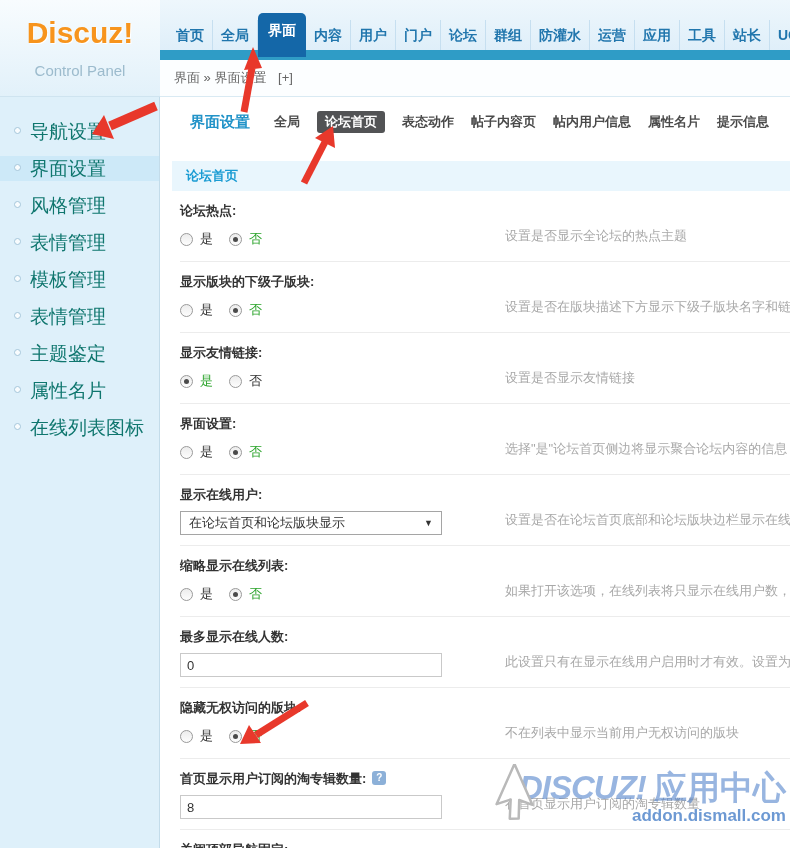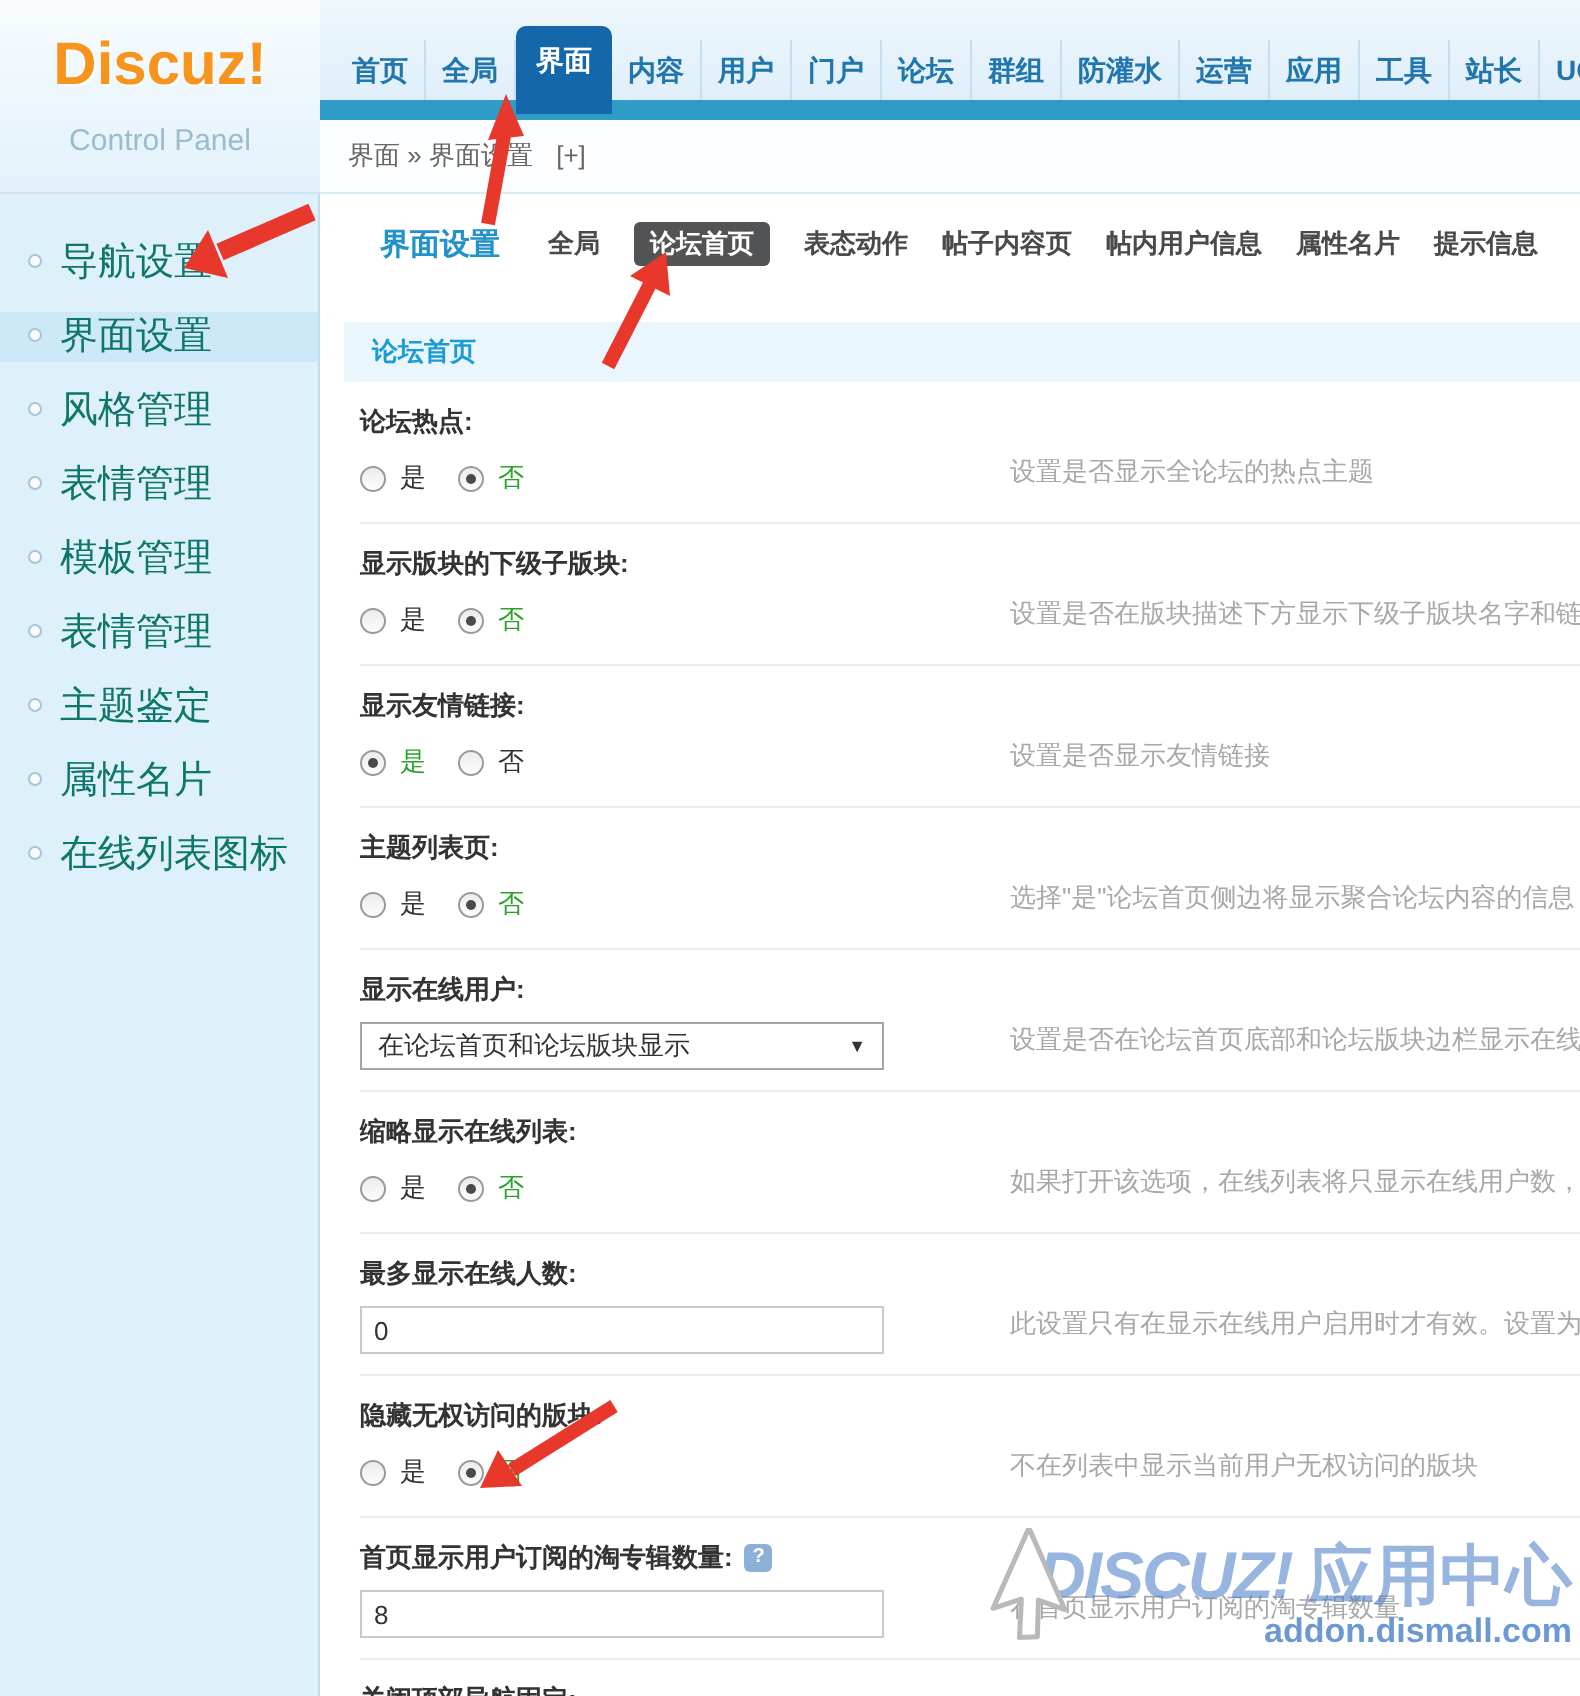--- a/index.html
+++ b/index.html
@@ -163,21 +163,21 @@
             <span class="lbl">是</span>
           </label>
           <label class="radio-opt">
             <span class="radio"></span>
             <span class="lbl">否</span>
           </label>
         </div>
         <div class="row-desc">设置是否显示友情链接</div>
       </div>
       <div class="row">
-        <div class="row-label">主题列表页:</div>
+        <div class="row-label">界面设置:</div>
         <div class="row-control">
           <label class="radio-opt">
             <span class="radio"></span>
             <span class="lbl">是</span>
           </label>
           <label class="radio-opt selected">
             <span class="radio checked"></span>
             <span class="lbl">否</span>
           </label>
         </div>

